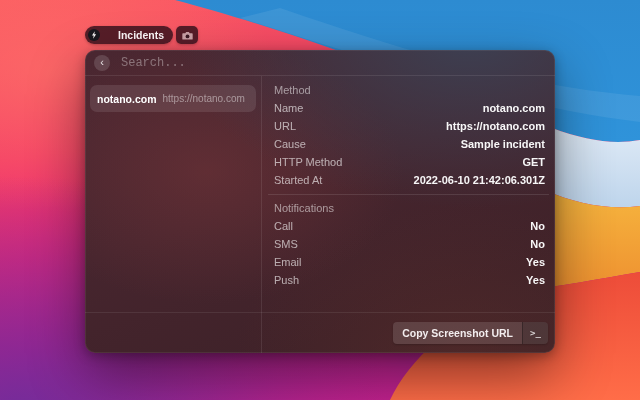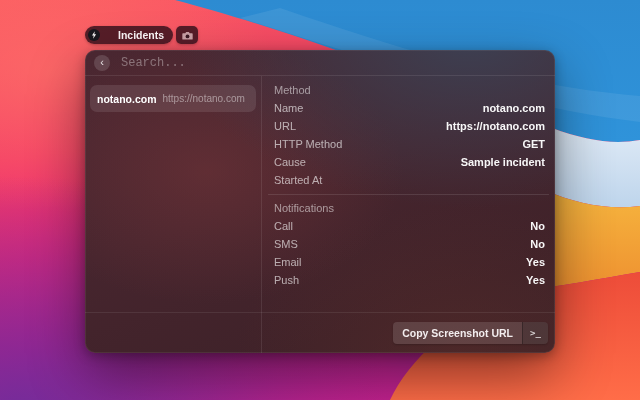--- a/index.html
+++ b/index.html
@@ -163,29 +163,30 @@
 
         <div class="row">
           <span class="lbl">Name</span>
           <span class="val">notano.com</span>
         </div>
         <div class="row">
           <span class="lbl">URL</span>
           <span class="val">https://notano.com</span>
         </div>
         <div class="row">
+          <span class="lbl">Cause</span>
+          <span class="val">Sample incident</span>
+        </div>
+        <div class="row">
           <span class="lbl">HTTP Method</span>
           <span class="val">GET</span>
         </div>
         <div class="row">
-          <span class="lbl">Cause</span>
-          <span class="val">Sample incident</span>
-        </div>
-        <div class="row">
           <span class="lbl">Started At</span>
+          <span class="val">2022-06-10 21:42:06.301Z</span>
         </div>
 
         <div class="sec-divider"></div>
 
         <div class="sec-header">Notifications</div>
 
         <div class="row">
           <span class="lbl">Call</span>
           <span class="val">No</span>
         </div>

